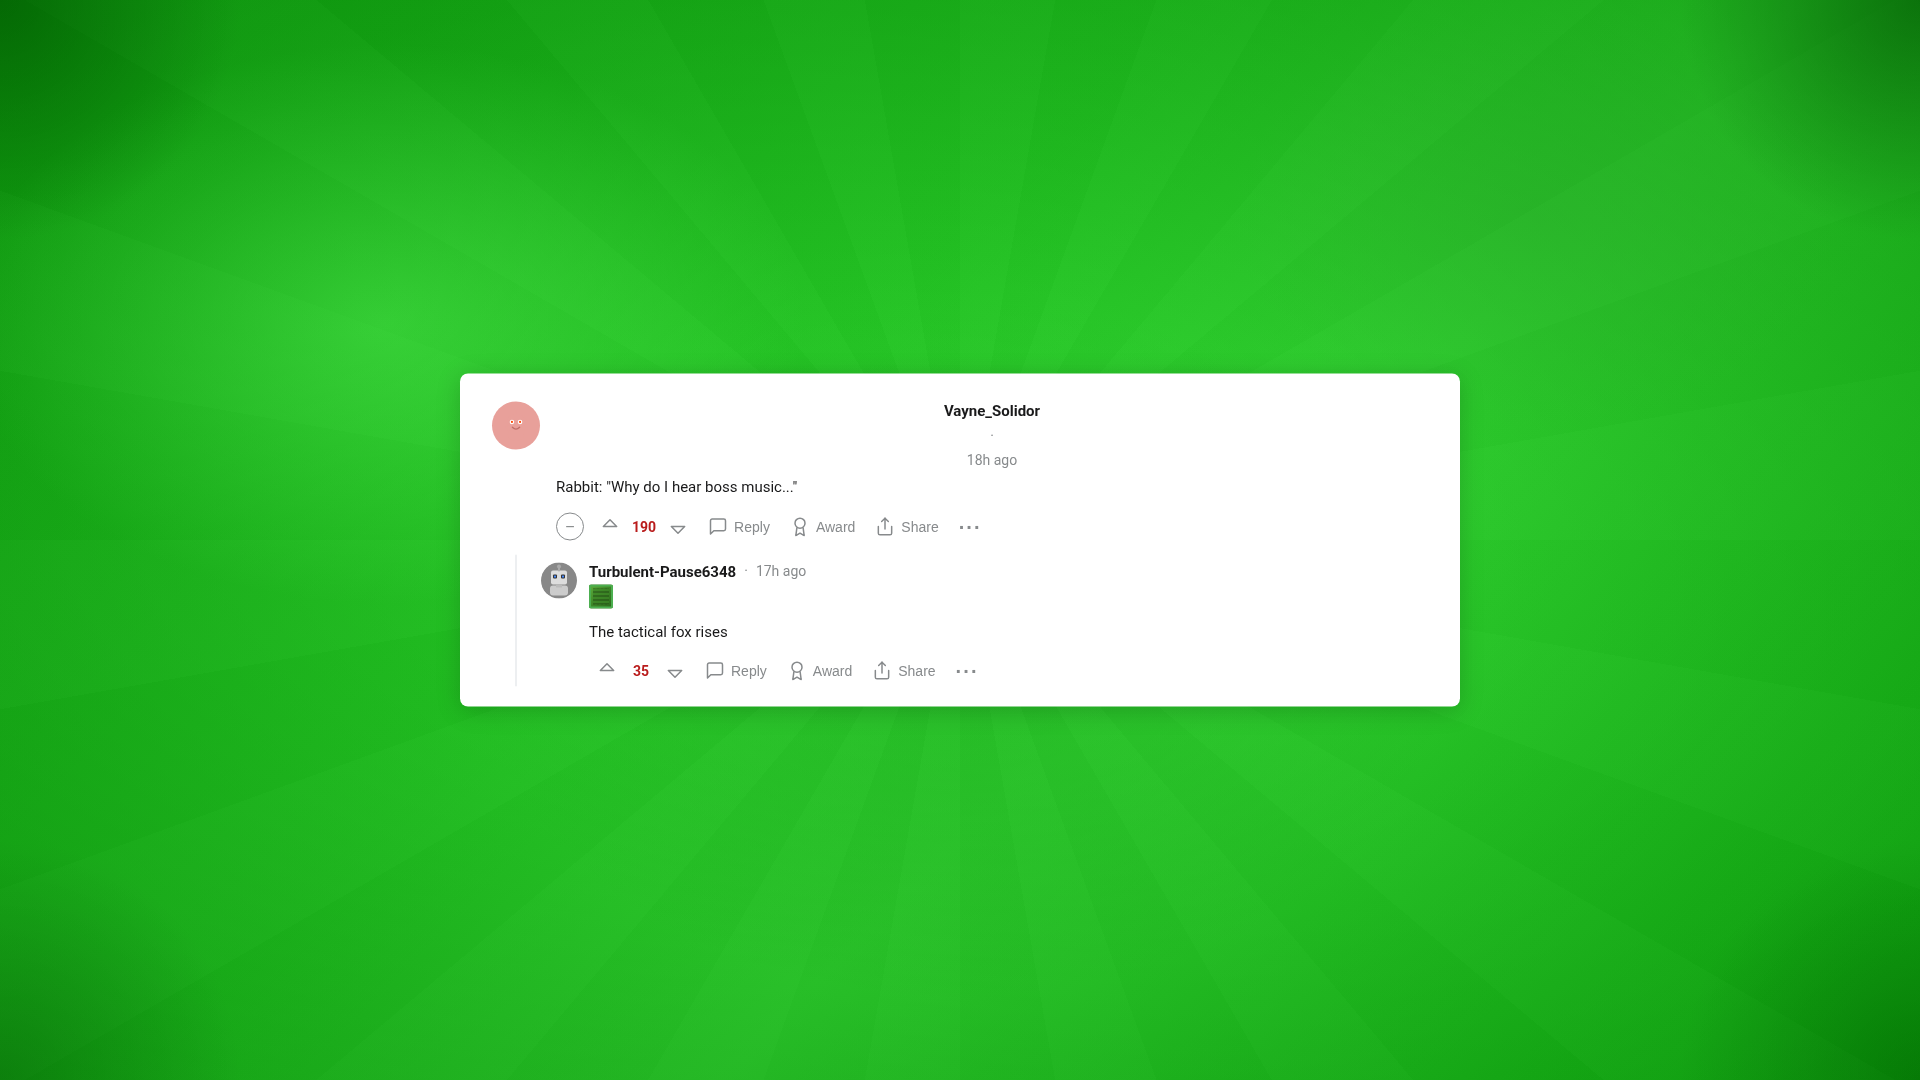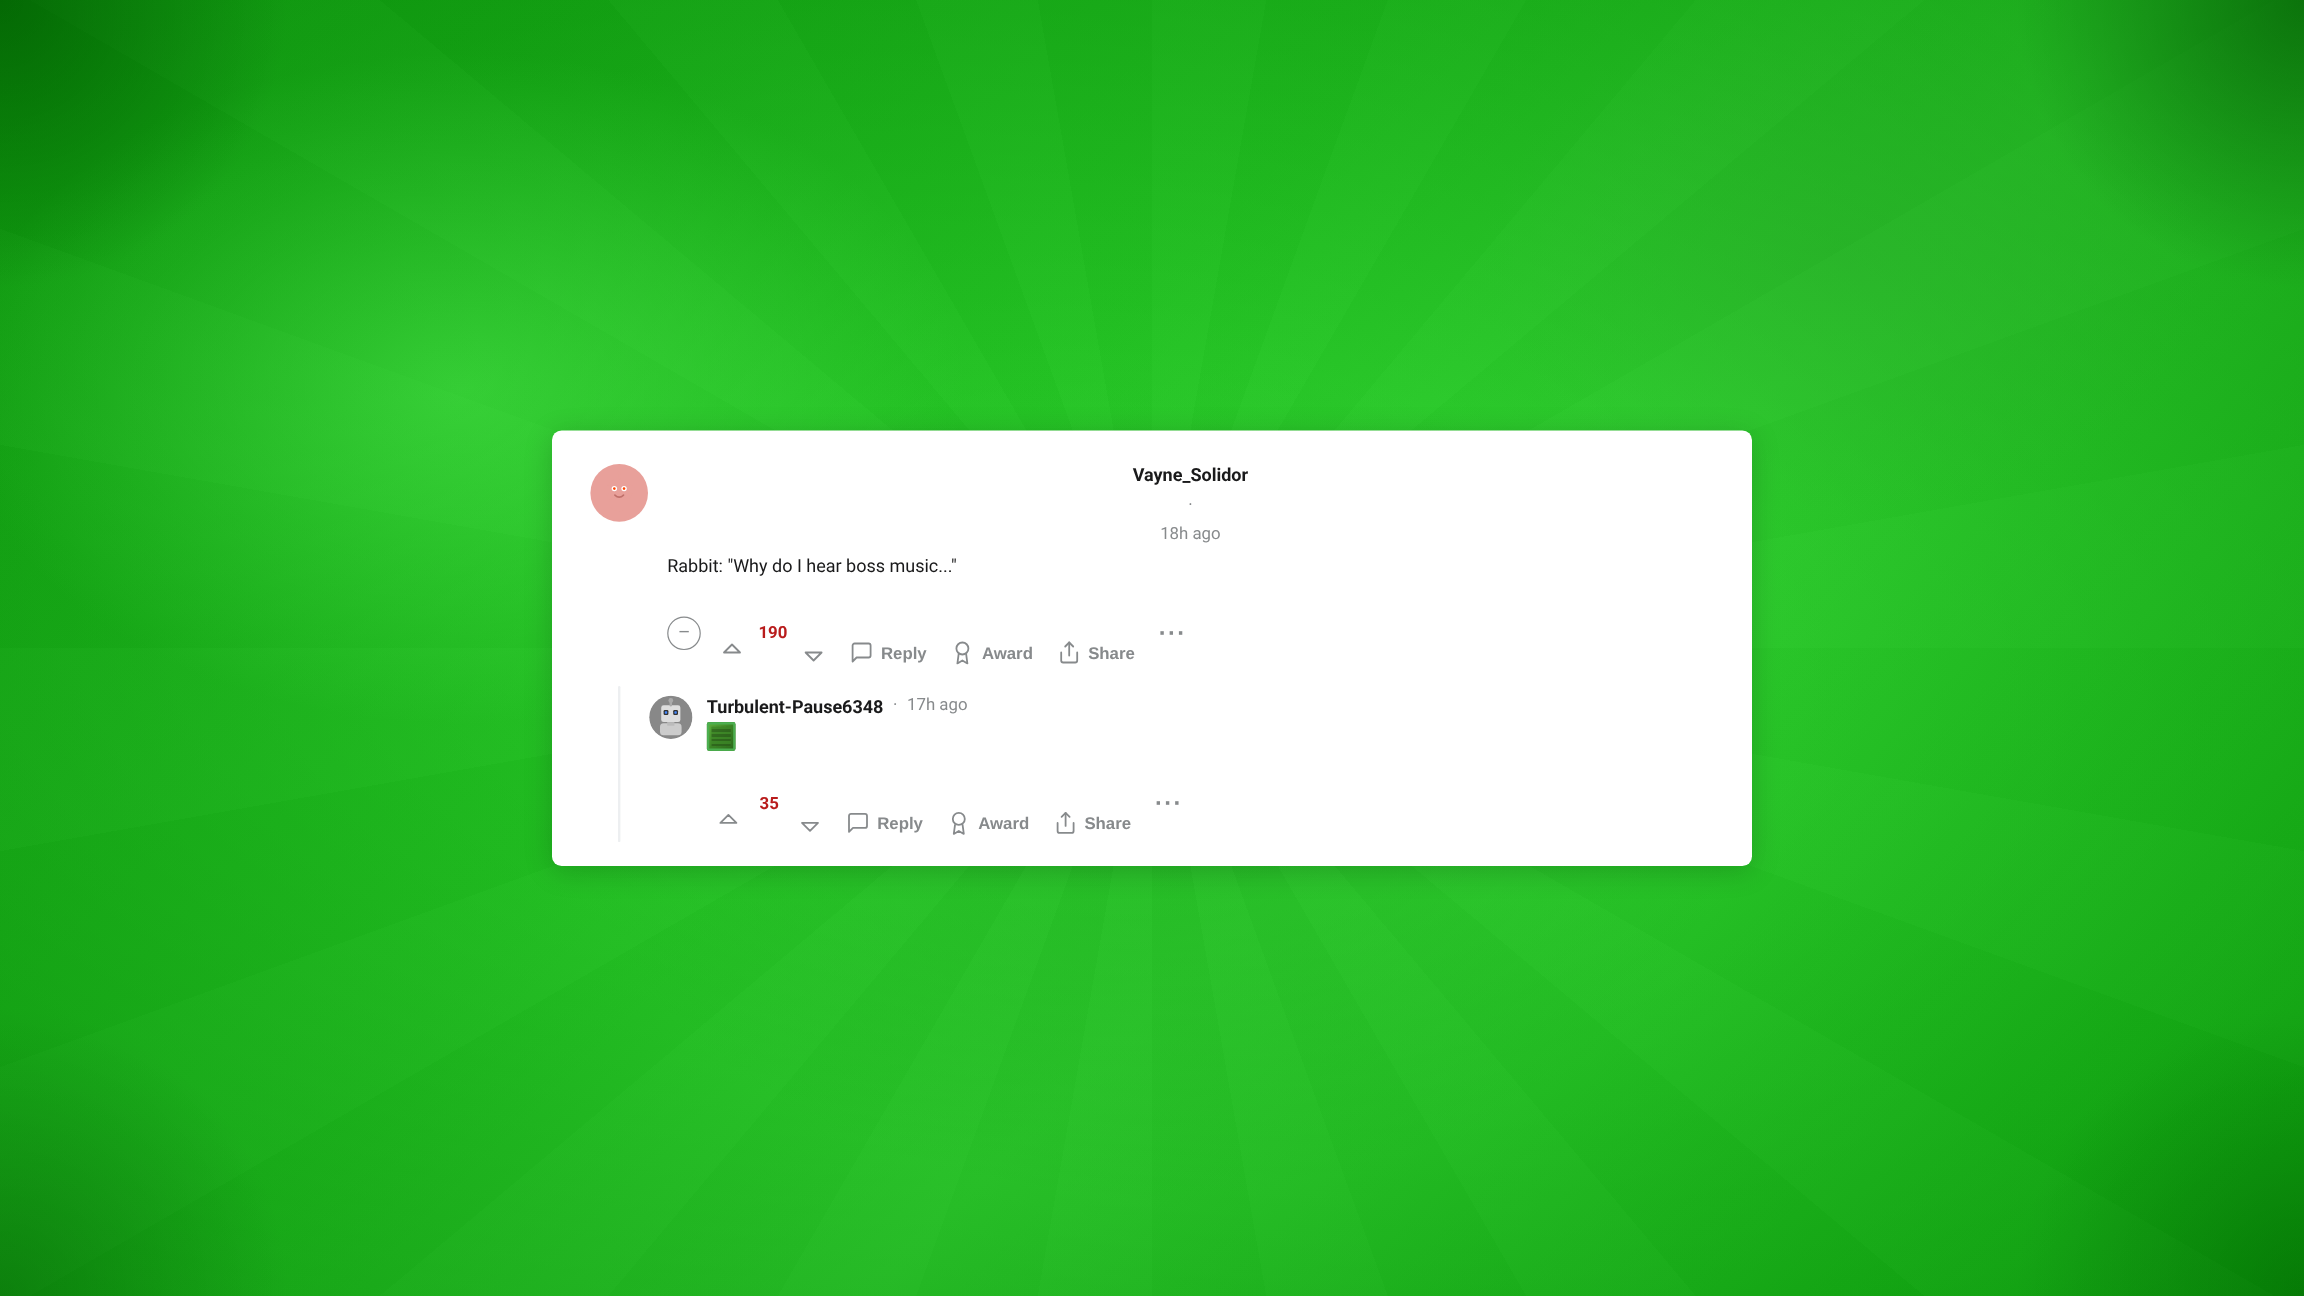--- a/index.html
+++ b/index.html
@@ -136,23 +136,22 @@
       background: none;
       border: none;
       cursor: pointer;
       padding: 6px 8px;
       border-radius: 4px;
       display: flex;
       align-items: center;
       gap: 6px;
       color: #878a8c;
       font-size: 14px;
-      font-weight: 700;
+      font-weight: 400;
       transition: background 0.15s;
-      margin-top: 32px;
     }
 
     .vote-count {
       font-size: 14px;
       font-weight: 700;
       color: #b91c1c;
       min-width: 24px;
       text-align: center;
     }
 
@@ -416,20 +415,21 @@
                 <rect x="16" y="6" width="4" height="4" fill="#1a1a1a"></rect>
 
                 <rect x="10" y="10" width="4" height="3" fill="#1a1a1a"></rect>
                 <rect x="7" y="13" width="3" height="3" fill="#1a1a1a"></rect>
                 <rect x="14" y="13" width="3" height="3" fill="#1a1a1a"></rect>
                 <rect x="10" y="16" width="4" height="2" fill="#1a1a1a"></rect>
               </svg>
             </div>
           </div>
 
+          <div class="comment-text">The tactical fox rises</div>
 
           <div class="action-bar">
 
             <button class="icon-btn">
               <svg class="icon-svg" viewBox="0 0 24 24">
                 <path d="M12 4l8 8H4l8-8z" stroke="currentColor" stroke-width="1.8" fill="none" stroke-linejoin="round"></path>
               </svg>
             </button>
 
             <span class="vote-count">35</span>

